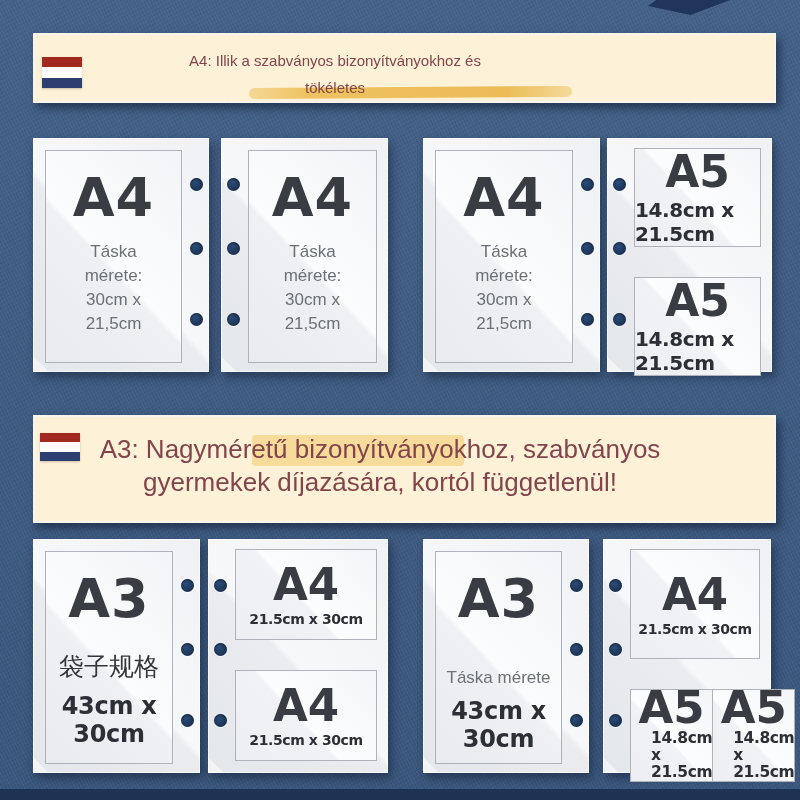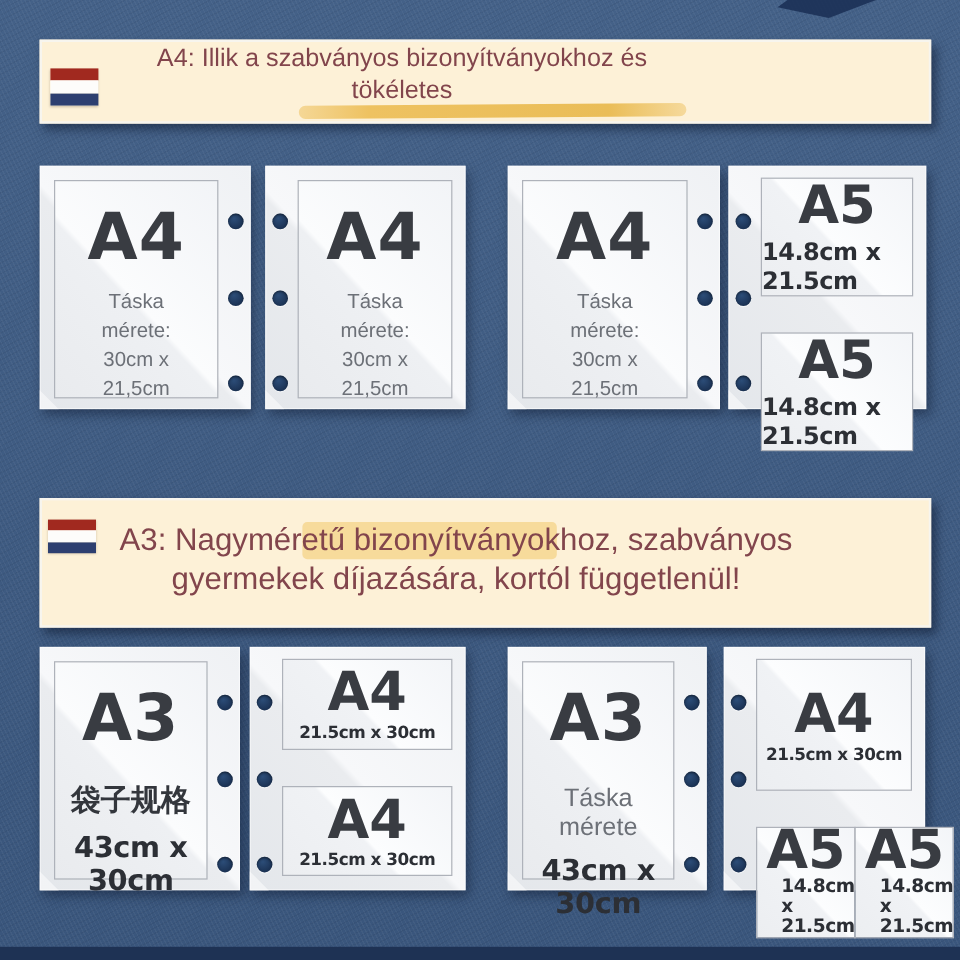--- a/index.html
+++ b/index.html
@@ -28,32 +28,32 @@
     position:absolute;left:33px;width:739px;background:#fdf1d7;
     border:2px solid #f7f5ee;box-shadow:4px 5px 8px rgba(8,18,38,.5);
   }
   .banner1{top:33px;height:66px;}
   .banner2{top:415px;height:104px;}
   .flag{position:absolute;display:flex;flex-direction:column;width:40px;box-shadow:0 1px 2px rgba(60,40,20,.25);}
   .banner1 .flag{left:7px;top:22px;height:31px;}
   .banner2 .flag{left:5px;top:16px;height:28px;}
   .flag .stripe{flex:1;}
   .banner-text{position:absolute;text-align:center;color:#82454c;z-index:1;}
-  .banner1 .banner-text{left:10px;width:580px;top:0;font-size:21px;line-height:27px;}
+  .banner1 .banner-text{left:10px;width:580px;top:12px;font-size:15px;line-height:27px;}
   .banner2 .banner-text{left:55px;width:580px;top:16px;font-size:26px;line-height:33px;}
   .banner .line{position:relative;z-index:2;}
   .hl{position:absolute;z-index:0;border-radius:7px;}
   .hl1{left:214px;top:52px;width:323px;height:11px;
        background:linear-gradient(90deg, rgba(238,194,97,.55), #eec261 18%, #eabd57 80%, rgba(238,194,97,.5));
        transform:rotate(-.4deg);}
   .hl2{left:217px;top:18px;width:212px;height:31px;background:rgba(243,201,106,.55);border-radius:4px;}
 
   
   .panel{
-    position:absolute;height:203px;
+    position:absolute;height:234px;
     background:linear-gradient(47deg,#e4e7eb 0%,#eaecef 46%,#f7f8fa 48%,#eff1f4 100%);
     box-shadow:3px 5px 9px rgba(8,18,38,.45), inset 0 0 0 1px rgba(255,255,255,.55);
   }
   .panel::after{ 
     content:"";position:absolute;left:0;bottom:0;width:0;height:0;
     border-left:16px solid rgba(255,255,255,.5);border-top:16px solid transparent;
   }
   .row1{top:138px;} .row2{top:539px;}
   .r1p1{left:33px;width:176px;} .r1p2{left:221px;width:167px;}
   .r1p3{left:423px;width:177px;} .r1p4{left:607px;width:165px;}
@@ -72,22 +72,22 @@
     position:absolute;width:13px;height:13px;border-radius:50%;
     background:radial-gradient(circle at 38% 32%, #2c4d78, #1d3558 65%);
     box-shadow:inset 0 1px 2px rgba(0,0,0,.45), 0 1px 0 rgba(255,255,255,.55);
   }
   .holes-right .hole{right:6px;} .holes-left .hole{left:6px;}
   .h1{top:40px;} .h2{top:104px;} .h3{top:175px;}
 
   .big{font-family:"DejaVu Sans",sans-serif;font-weight:bold;color:#393c42;letter-spacing:1px;}
   .big-lg{font-size:54px;margin-top:18px;line-height:58px;}
   .sub{color:#6c7077;font-size:17px;line-height:24px;margin-top:13px;white-space:pre-line;}
-  .label-cn{font-family:"DejaVu Sans",sans-serif;font-weight:bold;color:#33363c;font-size:25px;margin-top:22px;}
-  .label-gray{color:#6c7077;font-size:21px;margin-top:26px;}
+  .label-cn{font-family:"DejaVu Sans",sans-serif;font-weight:normal;color:#33363c;font-size:25px;margin-top:22px;}
+  .label-gray{color:#6c7077;font-size:17px;margin-top:40px;}
   .dims-lg{font-family:"DejaVu Sans",sans-serif;font-weight:bold;color:#2c2f35;font-size:24px;margin-top:9px;letter-spacing:-0.3px;}
 
   .sections{position:absolute;display:flex;flex-direction:column;}
   .holes-left .sections{left:27px;right:11px;top:10px;bottom:12px;gap:31px;}
   .section{
     flex:1;border:1px solid #aeb2ba;display:flex;flex-direction:column;
     align-items:center;justify-content:center;
     background:linear-gradient(47deg,#eceef1 0%,#f0f2f5 45%,#fcfdfe 47%,#f3f5f8 100%);
   }
   .section + .section{margin-top:-1px;}

